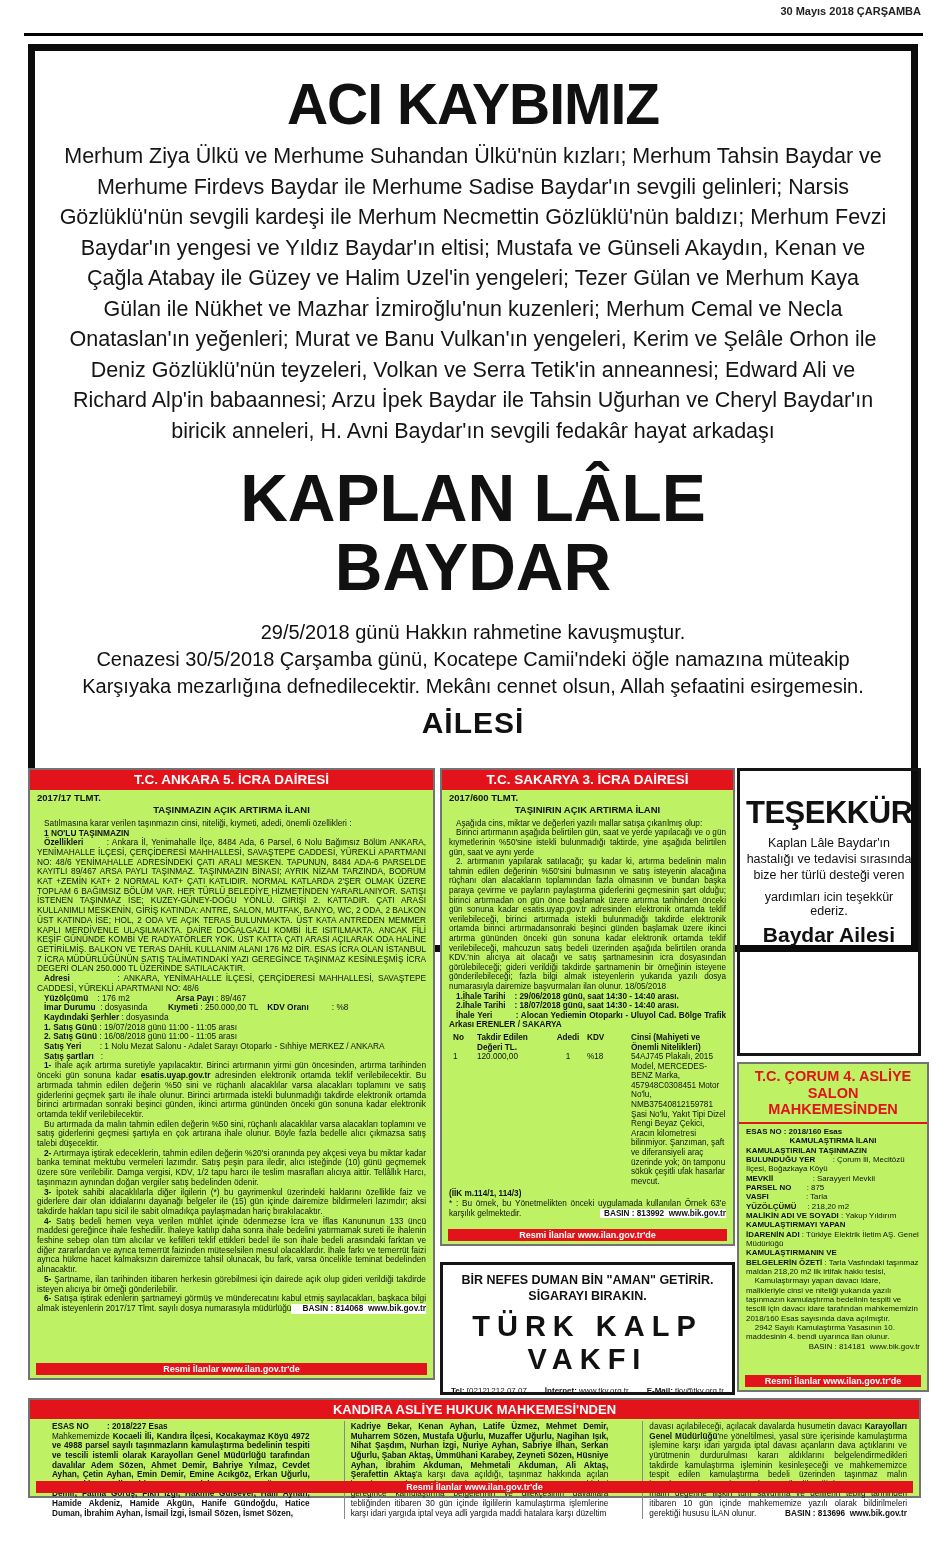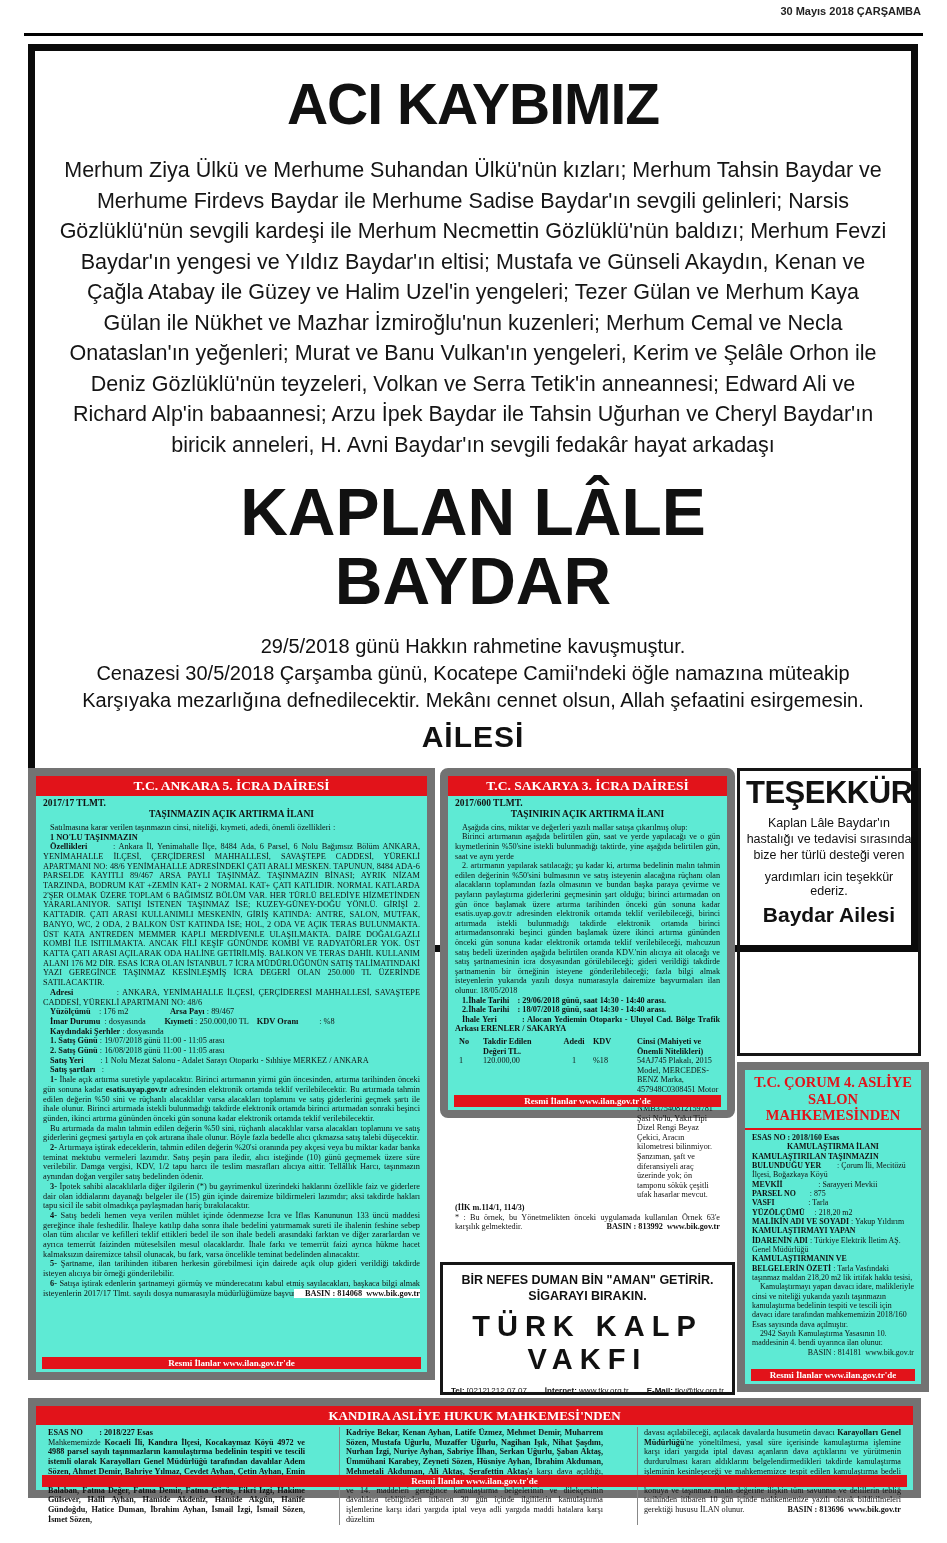--- a/index.html
+++ b/index.html
@@ -5,59 +5,59 @@
   html,body{margin:0;padding:0;background:#e8e8e8;}
   .page{position:relative;width:947px;height:1543px;background:#fff;margin:0 auto;
         font-family:"Liberation Sans",sans-serif;color:#111;overflow:hidden;}
   .date{position:absolute;top:5px;right:26px;font-size:11px;font-weight:bold;color:#222;}
   .topline{position:absolute;top:33px;left:24px;width:899px;height:3px;background:#000;}
 
   
   .obit{position:absolute;top:44px;left:28px;width:890px;height:908px;border:7px solid #0b0b0b;
         box-sizing:border-box;text-align:center;padding:8px 24px;}
   .obit-title{font-size:57px;font-weight:bold;letter-spacing:-1px;margin-top:12px;}
-  .obit-body{font-size:21.5px;line-height:1.42;margin-top:18px;color:#151515;}
+  .obit-body{font-size:21.5px;line-height:1.42;margin-top:4px;color:#151515;}
   .obit-name{font-size:66px;font-weight:bold;line-height:1.05;letter-spacing:0px;margin-top:18px;}
   .obit-death{font-size:20px;margin-top:16px;line-height:1.35;}
   .obit-funeral{font-size:20px;line-height:1.35;}
   .obit-sign{font-size:30px;font-weight:bold;margin-top:6px;letter-spacing:1px;}
 
   
-  .nbox{position:absolute;border:8px solid #737373;box-sizing:border-box;background:#5eead4;font-family:Liberation Serif, serif;}
+  .nbox{position:absolute;border:2px solid #737373;box-sizing:border-box;background:#bef264;}
   .nhead{background:#e2131a;color:#fff;font-weight:bold;text-align:center;font-size:13.5px;
          padding:3px 0 2px 0;line-height:1.1;}
   .nbody{padding:3px 7px;font-size:8.3px;line-height:1.17;text-align:justify;overflow:hidden;}
   .nl{white-space:pre-wrap;position:relative;min-height:9px;}
   .nbody.indent .nl{text-indent:7px;}
   .nl .b{font-weight:bold;}
   .nl .r{position:absolute;right:0;bottom:0;background:#fff;padding-left:4px;}
   .rbar{position:absolute;left:6px;right:6px;bottom:3px;background:#e2131a;color:#fff;
         font-weight:bold;font-size:9px;text-align:center;padding:1px 0;}
   .fileno{font-weight:bold;font-size:9.5px;padding:2px 7px 0 7px;}
   .subt{font-weight:bold;font-size:9.5px;text-align:center;padding:1px 0;}
 
   #ankara{top:768px;left:28px;width:407px;height:612px;}
-  #sakarya{top:768px;left:440px;width:295px;height:350px;border-radius:8px;}
+  #sakarya{top:768px;left:440px;width:295px;height:478px;}
   #sakarya .nbody{font-size:8.2px;}
 
   
   .stable{padding:0 7px;font-size:8.2px;line-height:1.17;}
   .srow{display:flex;}
   .sc{flex:0 0 auto;}
   .sc.no{width:24px;text-align:left;padding-left:4px;}
   .sc.val{width:72px;}
   .sc.qty{width:38px;text-align:center;}
   .sc.kdv{width:44px;}
   .sc.desc{flex:1 1 auto;}
   .shead .sc{font-weight:bold;white-space:pre-line;}
 
   
   #tesekkur{position:absolute;top:768px;left:737px;width:184px;height:288px;border:3px solid #151515;
             box-sizing:border-box;text-align:center;padding:4px 6px;}
-  .t-title{font-size:31px;font-weight:bold;letter-spacing:-0.5px;}
+  .t-title{font-size:31px;font-weight:bold;letter-spacing:-0.5px;margin-top:20px;}
   .t-intro{font-size:12.5px;line-height:1.28;margin-top:4px;}
   .t-names{font-size:20.5px;font-weight:bold;line-height:1.22;margin-top:6px;letter-spacing:-0.3px;}
   .t-outro{font-size:12.5px;margin-top:7px;}
   .t-sign{font-size:21px;font-weight:bold;margin-top:5px;}
 
   
   #corum{top:1062px;left:737px;width:192px;height:330px;}
   #corum .chead{color:#e2131a;font-weight:bold;font-size:14.5px;text-align:center;line-height:1.15;
                 padding:4px 2px;border-bottom:2px solid #e2131a;}
   #corum .nbody{font-size:7.9px;line-height:1.18;text-align:left;}
@@ -66,21 +66,21 @@
   #kalp{position:absolute;top:1262px;left:440px;width:295px;height:133px;border:3px solid #151515;
         box-sizing:border-box;text-align:center;padding-top:7px;}
   .k-line{font-size:12.5px;font-weight:bold;line-height:1.3;}
   .k-title{font-size:29px;font-weight:bold;letter-spacing:7px;line-height:1.15;margin-top:5px;}
   .k-contact{display:flex;justify-content:space-between;padding:0 8px;margin-top:10px;font-size:8px;text-align:center;}
   .k-contact .b{font-weight:bold;}
 
   
   #kandira{top:1398px;left:28px;width:893px;height:100px;}
   #kandira .nhead{font-size:13px;}
-  .kcols{display:flex;padding:2px 6px 0 6px;gap:28px;}
+  .kcols{display:flex;padding:2px 6px 0 16px;gap:28px;}
   .kcol{flex:1 1 0;padding:1px 6px;font-size:8.2px;line-height:1.17;text-align:justify;overflow:hidden;}
   .kcol + .kcol{border-left:1px solid #888;}
 </style>
 </head>
 <body>
 
 <div class="page">
   <div class="date">30 Mayıs 2018 ÇARŞAMBA</div>
   <div class="topline"></div>
 

